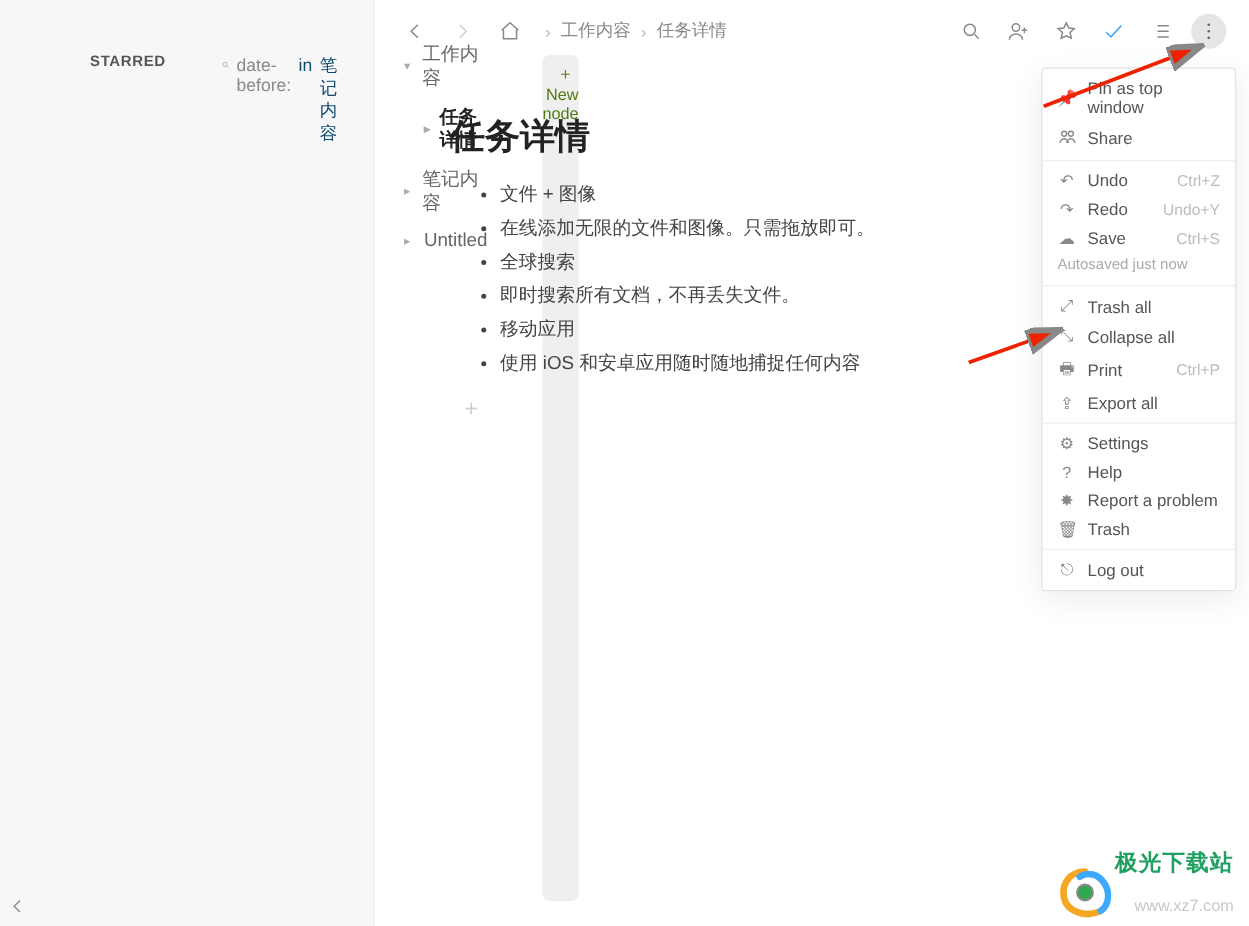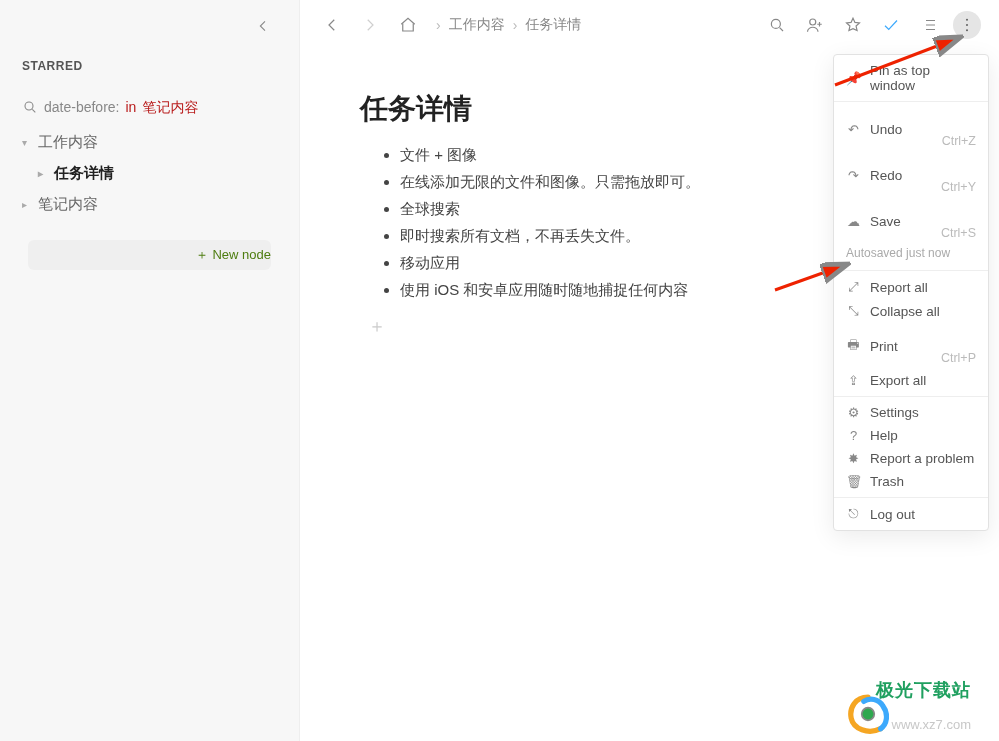--- a/index.html
+++ b/index.html
@@ -14,22 +14,22 @@
     overflow: hidden;
     position: relative;
   }
   .app { display: flex; height: 100%; }
   
   .sidebar {
     width: 300px;
     background: #f7f7f7;
     border-right: 1px solid #eee;
     display: flex;
-    flex-direction: column;
-    padding-top: 14px;
+    flex-direction: row;
+    padding-top: 24px;
   }
   .collapse-btn {
     align-self: flex-end;
     margin-right: 22px;
     color: #888;
     font-size: 20px;
     cursor: pointer;
     padding: 2px 6px;
   }
   .section-label {
@@ -41,21 +41,21 @@
   }
   .search-row {
     display: flex;
     gap: 6px;
     padding: 2px 22px 6px 22px;
     color: #777;
     font-size: 15px;
     margin-top: 18px;
   }
   .search-row .q { font-size: 14px; color:#888;}
-  .search-row .in { color:#b91c1c; font-size:14px;}
+  .search-row .in { color:#0c4a6e; font-size:14px;}
   .tree { padding: 4px 8px 0 8px; }
   .tree-item {
     display: flex;
     align-items: center;
     gap: 6px;
     padding: 6px 8px 6px 14px;
     color: #666;
     font-size: 15px;
     cursor: pointer;
     border-radius: 4px;
@@ -123,36 +123,36 @@
     display:flex; align-items:center;
     padding: 4px 12px;
     font-size:13.5px;
     color:#555;
     gap:9px;
     cursor:pointer;
     position:relative;
   }
   .micon { width:15px; text-align:center; color:#888; font-size:13px;}
   .mlabel { flex:1; }
-  .msc { color:#bbb; font-size:12.5px;margin-top:24px;}
+  .msc { color:#bbb; font-size:12.5px;}
   .mnote { padding: 2px 12px 6px 12px; font-size:12px; color:#aaa;}
   .muser { padding: 0 12px 8px 12px; font-size:12px; color:#aaa;}
   
   svg { width:16px; height:16px; stroke:#888; fill:none; stroke-width:1.6;}
   .tbtn svg{ width:18px;height:18px;}
   
   .arrow {
     position:absolute;
     pointer-events:none;
     z-index:20;
   }
   
   .watermark {
     position:absolute;
-    right:28px;
+    right:12px;
     bottom:8px;
     text-align:right;
     font-size:12px;
     line-height:1.2;
     pointer-events:none;
   }
   .watermark .t1{ color:#20a060; font-weight:700; font-size:18px; letter-spacing:1px;}
   .watermark .t2{ color:#c8c8c8; font-size:13px;margin-top:16px;}
   .wm-swirl{
     position:absolute; right:110px; bottom:6px; width:42px;height:42px;
@@ -186,20 +186,24 @@
         <span class="caret down"></span>
         <span>工作内容</span>
       </div>
       <div class="tree-item depth1 active">
         <span class="caret right"></span>
         <span>任务详情</span>
       </div>
       <div class="tree-item">
         <span class="caret right"></span>
         <span>笔记内容</span>
+      </div>
+      <div class="tree-item">
+        <span class="caret right"></span>
+        <span>Untitled</span>
       </div>
     </div>
 
     <div class="new-node">
       <span style="margin-right:4px;">＋</span><span>New node</span>
     </div>
   </aside>
 
   <main class="main">
     <div class="topbar">
@@ -276,41 +280,49 @@
         <li>使用 iOS 和安卓应用随时随地捕捉任何内容</li>
       </ul>
       <div class="plus">＋</div>
     </div>
 
     <div class="menu">
       <div class="mitem">
         <span class="micon">📌</span>
         <span class="mlabel">Pin as top window</span>
       </div>
+      <div class="mitem">
+        <span class="micon"><svg viewBox="0 0 24 24">
+              <circle cx="8" cy="9" r="3"></circle>
+              <circle cx="16" cy="9" r="3"></circle>
+              <path d="M3 20c0-3 3-5 5-5s5 2 5 5M11 20c0-3 3-5 5-5s5 2 5 5"></path>
+            </svg></span>
+        <span class="mlabel">Share</span>
+      </div>
       <div class="sep-line"></div>
       <div class="mitem">
         <span class="micon">↶</span>
         <span class="mlabel">Undo</span>
         <span class="msc">Ctrl+Z</span>
       </div>
       <div class="mitem">
         <span class="micon">↷</span>
         <span class="mlabel">Redo</span>
-        <span class="msc">Ctrl+Y</span>
+        <span class="msc">Undo+Y</span>
       </div>
       <div class="mitem">
         <span class="micon">☁</span>
         <span class="mlabel">Save</span>
         <span class="msc">Ctrl+S</span>
       </div>
       <div class="mnote">Autosaved just now</div>
       <div class="sep-line"></div>
       <div class="mitem">
         <span class="micon">⤢</span>
-        <span class="mlabel">Report all</span>
+        <span class="mlabel">Trash all</span>
       </div>
       <div class="mitem">
         <span class="micon">⤡</span>
         <span class="mlabel">Collapse all</span>
       </div>
       <div class="mitem">
         <span class="micon">🖶</span>
         <span class="mlabel">Print</span>
         <span class="msc">Ctrl+P</span>
       </div>

